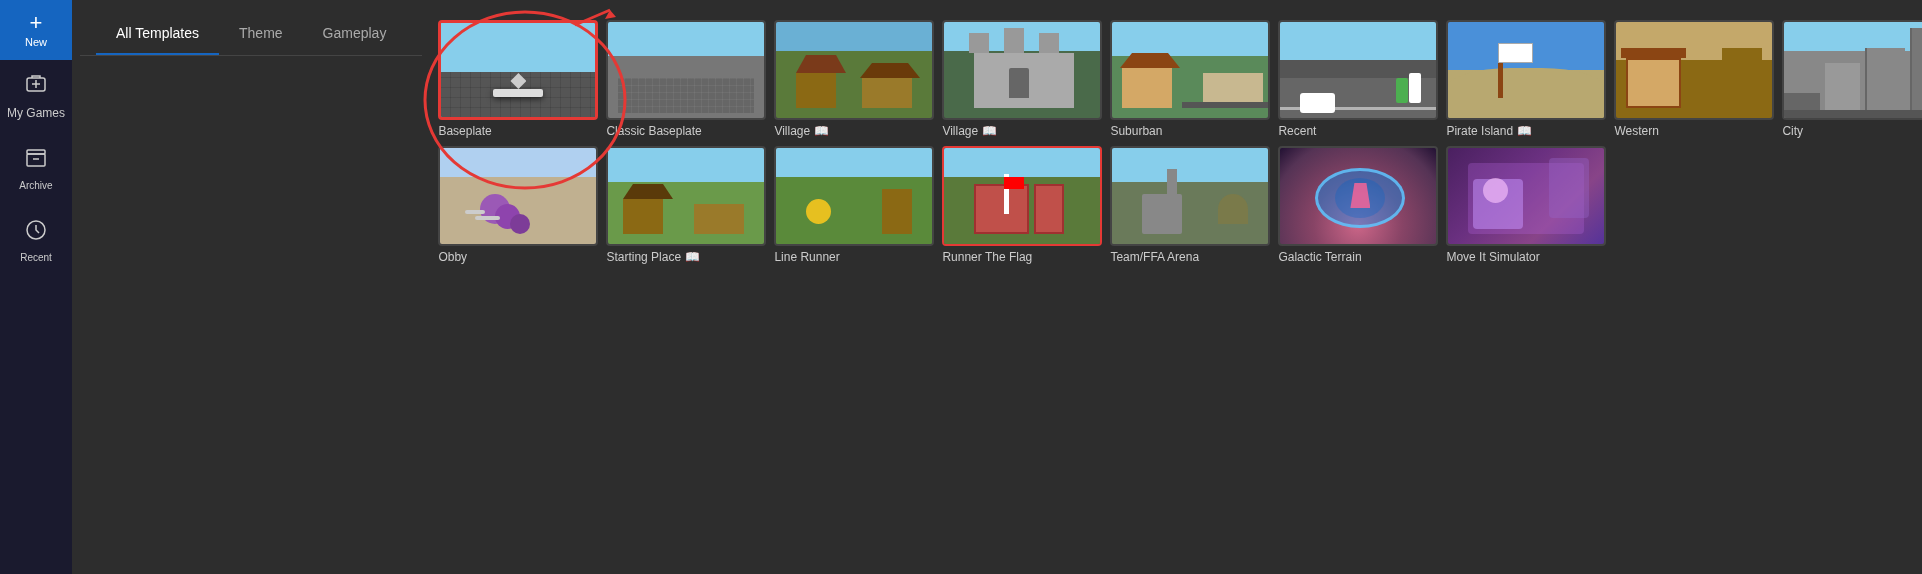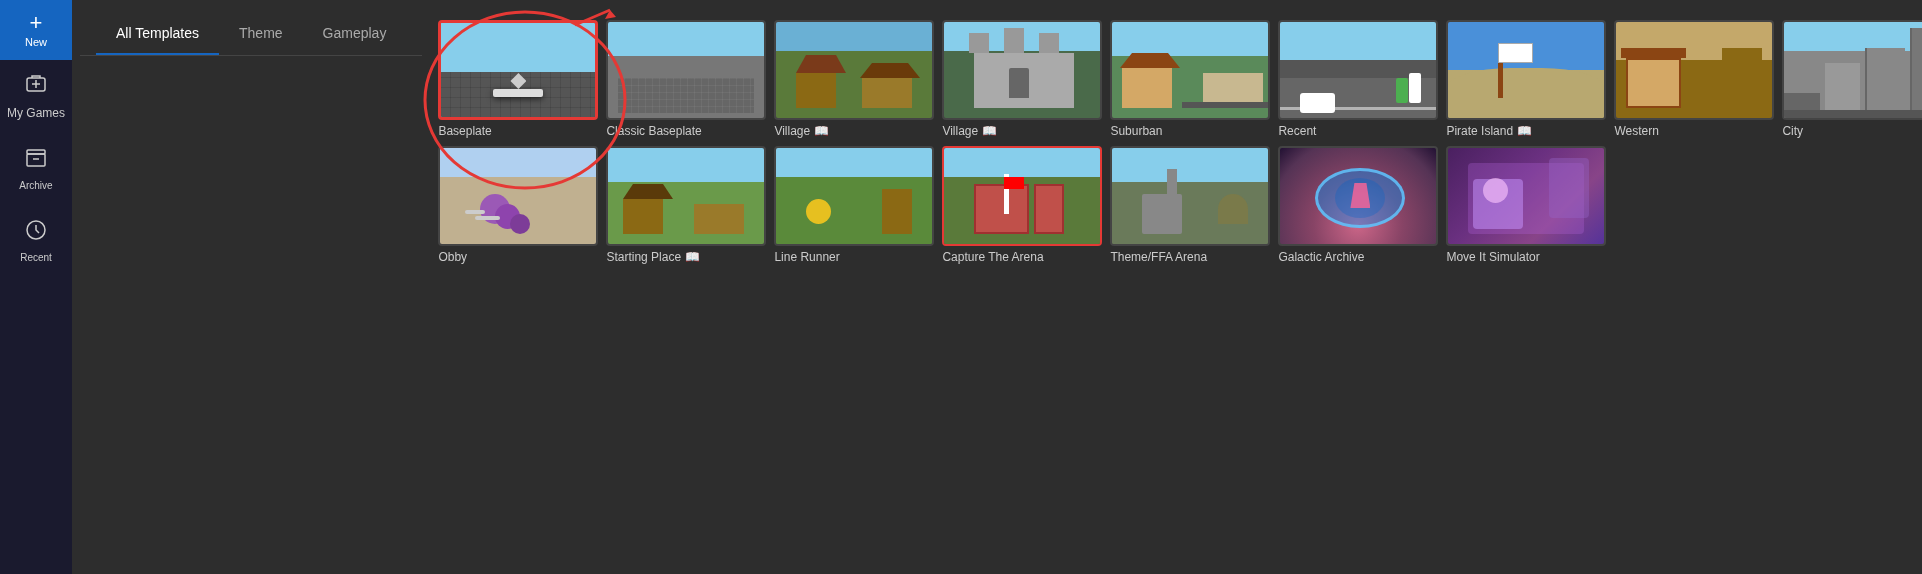--- a/index.html
+++ b/index.html
@@ -405,49 +405,49 @@
           <div class="template-thumb" style="border:2px solid #e53935;">
             <div class="thumb-content" style="background:linear-gradient(180deg,#87CEEB 30%,#5a7a3a 30%);">
               <div style="position:absolute;bottom:0;left:0;right:0;height:40px;background:#5a7a3a;"></div>
               <div style="position:absolute;bottom:10px;left:30px;width:55px;height:50px;background:#c0504a;border:2px solid #a03030;"></div>
               <div style="position:absolute;bottom:10px;left:90px;width:30px;height:50px;background:#c0504a;border:2px solid #a03030;"></div>
               <div style="position:absolute;bottom:30px;left:60px;width:5px;height:40px;background:#fff;"></div>
               <div style="position:absolute;bottom:55px;left:60px;width:20px;height:12px;background:red;"></div>
             </div>
           </div>
           <div class="template-label">
-            <span>Capture The Arena</span>
+            <span>Runner The Flag</span>
           </div>
         </div>
 
         <div class="template-card">
           <div class="template-thumb">
             <div class="thumb-content" style="background:linear-gradient(180deg,#87CEEB 35%,#6a7a5a 35%);">
               <div style="position:absolute;bottom:0;left:0;right:0;height:40px;background:#6a7a5a;"></div>
               <div style="position:absolute;bottom:10px;left:30px;width:40px;height:40px;background:#888;border-radius:2px;"></div>
               <div style="position:absolute;bottom:50px;left:55px;width:10px;height:25px;background:#888;"></div>
               <div style="position:absolute;bottom:20px;right:20px;width:30px;height:30px;background:#7a7a4a;border-radius:50% 50% 0 0;"></div>
             </div>
           </div>
           <div class="template-label">
-            <span>Theme/FFA Arena</span>
+            <span>Team/FFA Arena</span>
           </div>
         </div>
 
 
         <div class="template-card">
           <div class="template-thumb">
             <div class="thumb-content" style="background:radial-gradient(ellipse at 50% 80%, #cc6688 0%, #884466 40%, #553355 80%, #221133 100%);">
               <div style="position:absolute;top:20px;left:35px;width:90px;height:60px;background:rgba(0,150,255,0.4);border-radius:50%;border:3px solid rgba(100,200,255,0.8);"></div>
               <div style="position:absolute;top:30px;left:55px;width:50px;height:40px;background:rgba(0,100,200,0.3);border-radius:50%;"></div>
               <div style="position:absolute;top:35px;left:70px;width:20px;height:25px;background:rgba(255,100,150,0.8);clip-path:polygon(20% 0%,80% 0%,100% 100%,0% 100%);"></div>
             </div>
           </div>
           <div class="template-label">
-            <span>Galactic Archive</span>
+            <span>Galactic Terrain</span>
           </div>
         </div>
 
         <div class="template-card">
           <div class="template-thumb">
             <div class="thumb-content" style="background:linear-gradient(135deg,#4a2060 0%,#6a3080 40%,#884488 70%,#553399 100%);">
               <div style="position:absolute;top:15px;left:20px;right:20px;bottom:10px;background:rgba(180,100,220,0.3);border-radius:4px;"></div>
               <div style="position:absolute;bottom:15px;left:25px;width:50px;height:50px;background:rgba(200,150,255,0.5);border-radius:4px;"></div>
               <div style="position:absolute;top:10px;right:15px;width:40px;height:60px;background:rgba(150,100,200,0.4);border-radius:4px;"></div>
               <div style="position:absolute;top:30px;left:35px;width:25px;height:25px;background:rgba(255,200,255,0.6);border-radius:50%;"></div>

